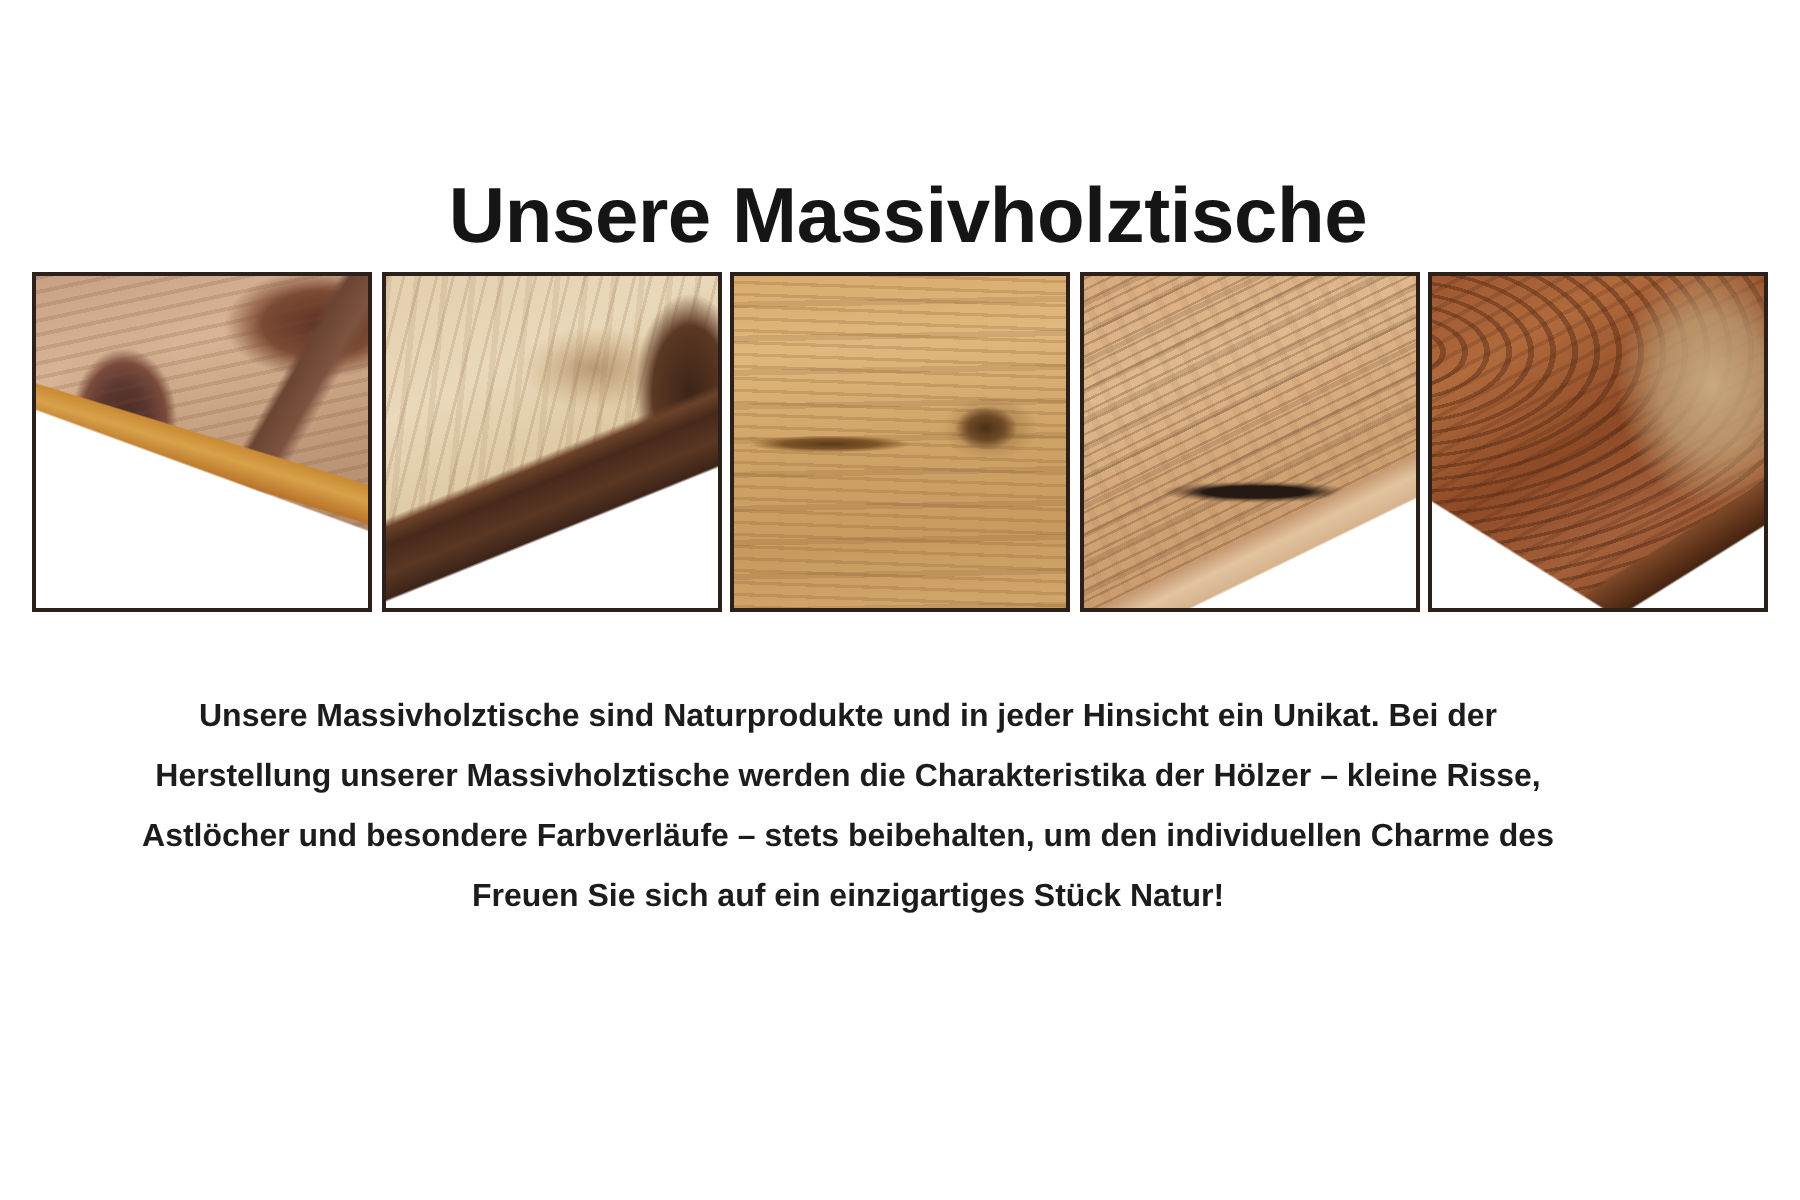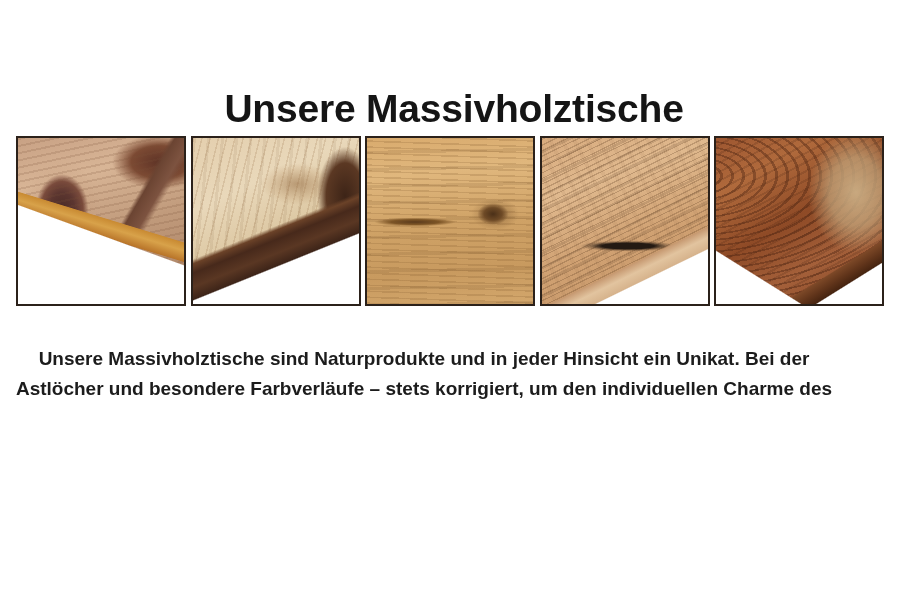--- a/index.html
+++ b/index.html
@@ -192,21 +192,21 @@
       linear-gradient(150deg, #9d5630 0%, #b06a3c 22%, #8e4a26 48%, #a4603a 70%, #7d3f20 100%);
   }
 
   
   .body-copy {
     position: absolute;
     top: 344px;
     left: 0;
     width: 848px;
     text-align: center;
-    font-size: 19px;
+    font-size: 16px;
     font-weight: bold;
     line-height: 30px;
     color: #1c1c1c;
   }
   .body-copy p {
     margin: 0;
   }
   .line { display: block; }
 </style>
 </head>
@@ -236,17 +236,19 @@
 
     <div class="frame">
       <div class="photo p5" aria-label="Rötlich brauner Palisander Tischplatten Eckausschnitt"></div>
     </div>
 
   </div>
 
   <div class="body-copy">
     <p>
       <span class="line">Unsere Massivholztische sind Naturprodukte und in jeder Hinsicht ein Unikat. Bei der</span>
-      <span class="line">Astlöcher und besondere Farbverläufe – stets korrigiert, um den individuellen Charme des</span>
+      <span class="line">Herstellung unserer Massivholztische werden die Charakteristika der Hölzer – kleine Risse,</span>
+      <span class="line">Astlöcher und besondere Farbverläufe – stets beibehalten, um den individuellen Charme des</span>
+      <span class="line">Freuen Sie sich auf ein einzigartiges Stück Natur!</span>
     </p>
   </div>
 
 </div>
 
 </body></html>

